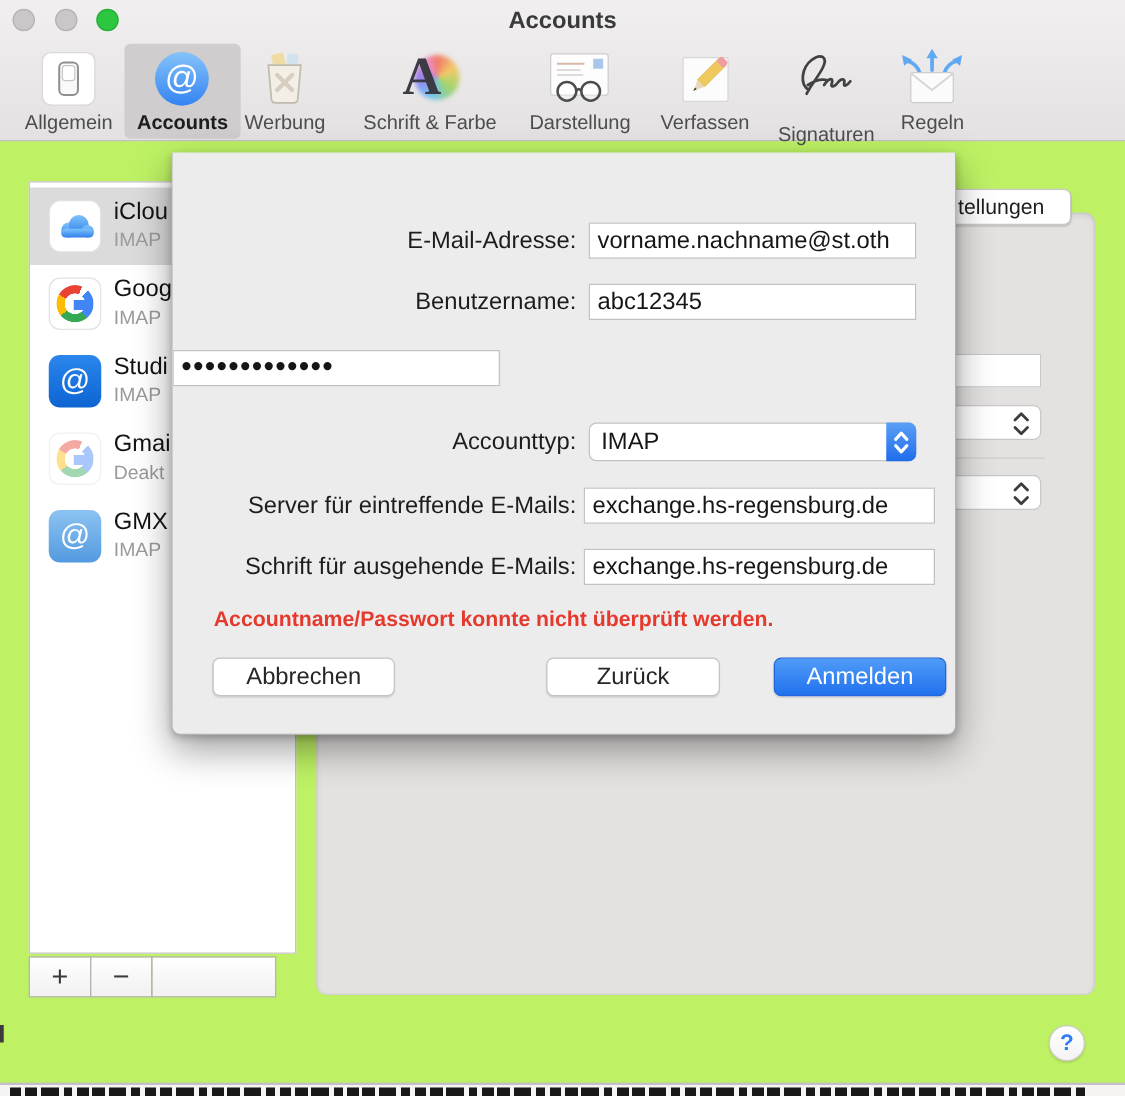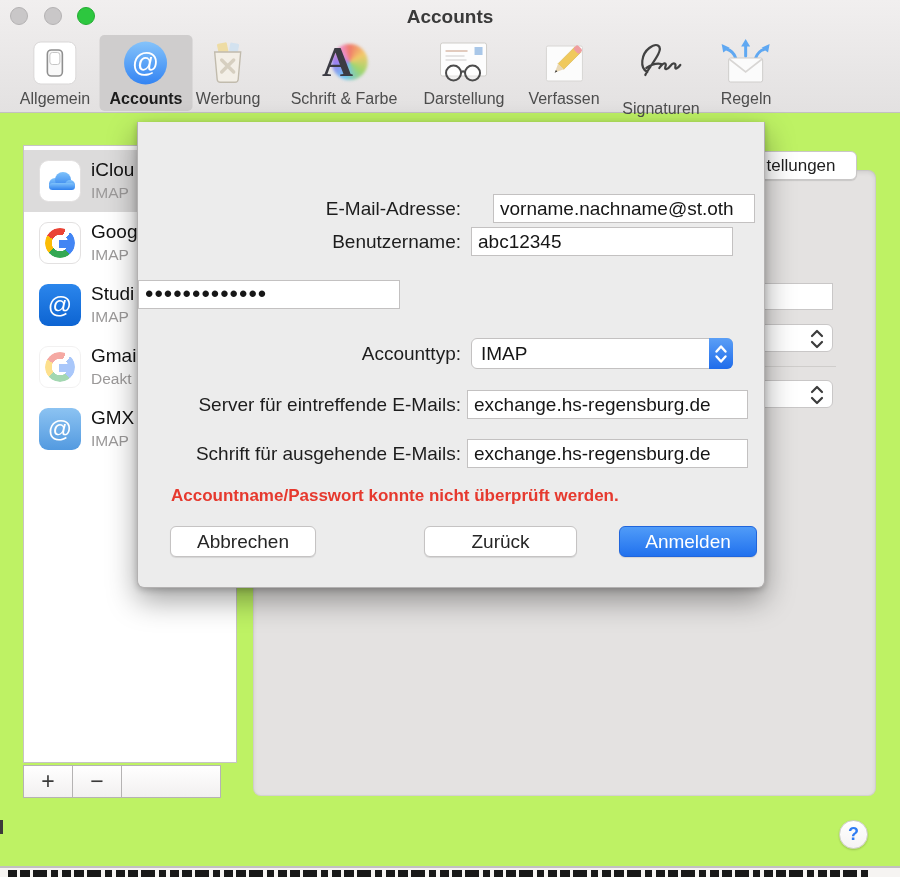--- a/index.html
+++ b/index.html
@@ -295,21 +295,21 @@
       </div>
     </div>
   <div id="seg-control">
     <div class="seg" style="width:50px">+</div>
     <div class="seg" style="width:50px">−</div>
     <div class="seg" style="width:100px"></div>
   </div>
 
   <div id="sheet">
     <div id="sheet-fields">
-        <div class="srow" style="top: 72px; gap: 22px;">
+        <div class="srow" style="top: 56px;">
           <span class="slabel">E-Mail-Adresse:</span>
           <div class="sinput std">
             <span>vorname.nachname@st.oth</span>
           </div>
         </div>
         <div class="srow" style="top: 105px;">
           <span class="slabel">Benutzername:</span>
           <div class="sinput std">
             <span>abc12345</span>
           </div>
@@ -338,21 +338,21 @@
         </div>
         <div class="srow wide" style="top: 317px;">
           <span class="slabel">Schrift für ausgehende E-Mails:</span>
           <div class="sinput">
             <span>exchange.hs-regensburg.de</span>
           </div>
         </div>
       </div>
     <div id="sheet-error">Accountname/Passwort konnte nicht überprüft werden.</div>
     <div class="sbtn" style="left:32px;width:146px">Abbrechen</div>
-    <div class="sbtn" style="left:286px;width:153px">Zurück</div>
+    <div class="sbtn" style="left:299px;width:139px">Zurück</div>
     <div class="sbtn primary" style="left:457px;width:138px">Anmelden</div>
   </div>
 
   <div id="help-btn">?</div>
   <div id="window-bottom-edge"></div>
   <div id="clip-strip">
     <div class="glyph-tops"></div>
   </div>
   <div id="edge-mark"></div>
 </div>

